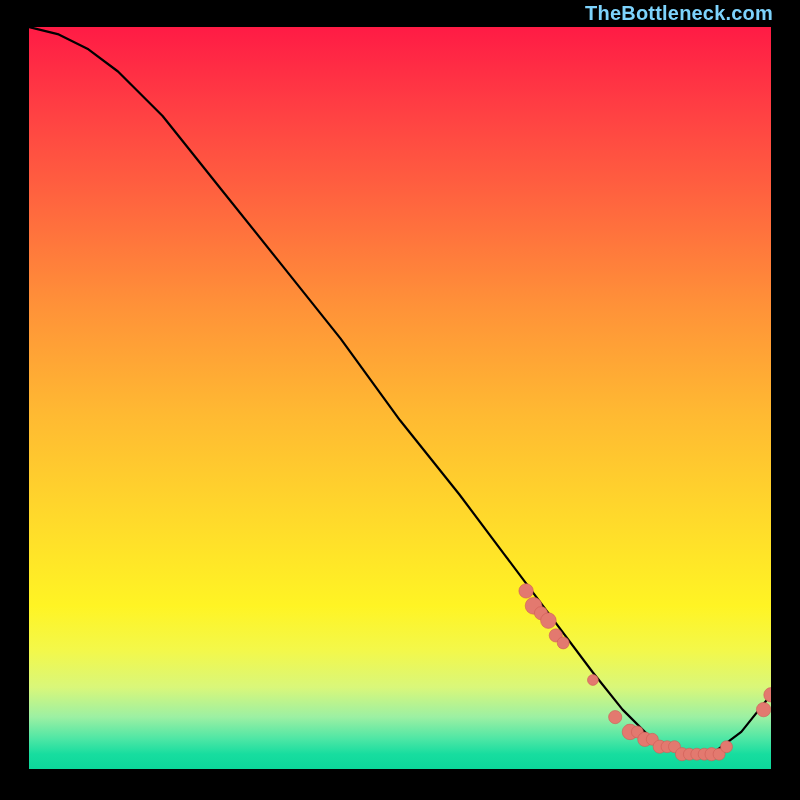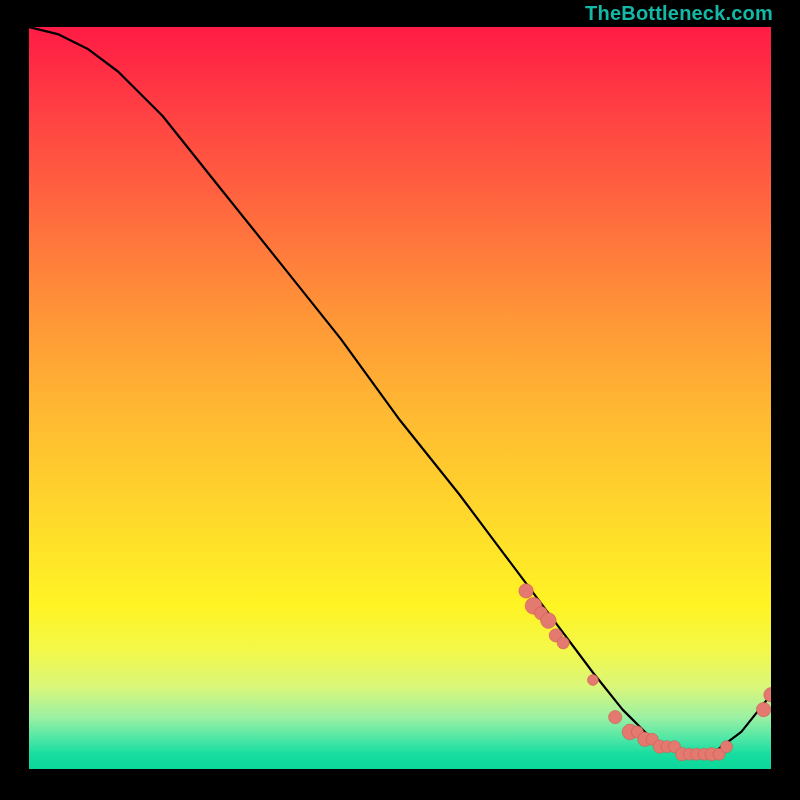--- a/index.html
+++ b/index.html
@@ -45,21 +45,21 @@
     left: 0;
     top: 0;
     width: 742px;
     height: 742px;
   }
   .watermark {
     position: absolute;
     top: 2px;
     right: 27px;
     font: 600 20px Arial, Helvetica, sans-serif;
-    color: #14b8a6;
+    color: #7dd3fc;
     letter-spacing: 0.2px;
     user-select: none;
   }
 </style>
 </head>
 <body>
 
 <div class="stage">
 
   <div class="watermark">TheBottleneck.com</div>

